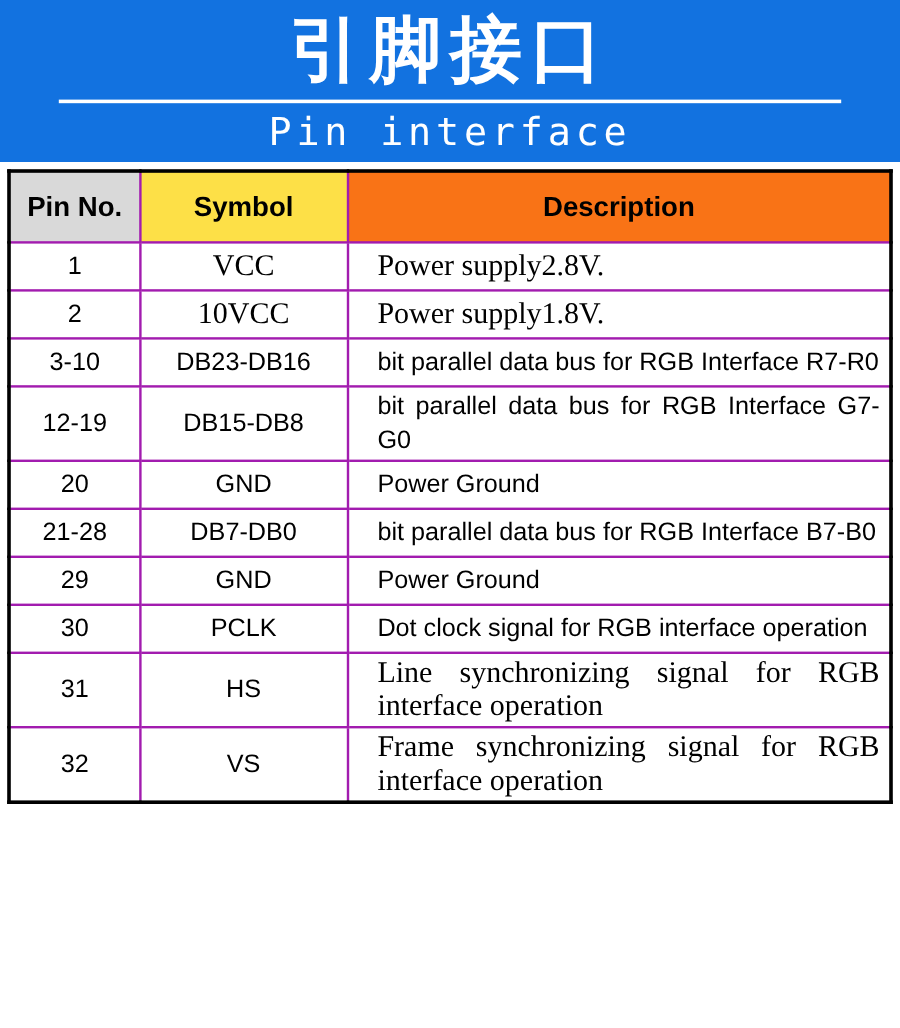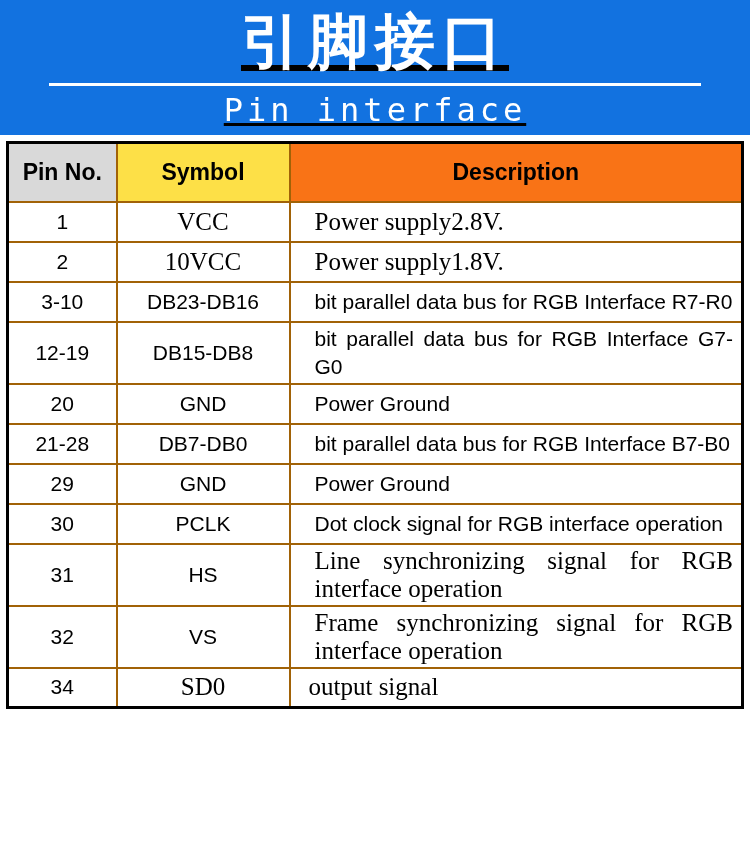--- a/index.html
+++ b/index.html
@@ -1,38 +1,38 @@
 <!DOCTYPE html>
 <html><head>
 <meta charset="utf-8">
 <style>
   * { margin:0; padding:0; box-sizing:border-box; }
   html,body { width:750px; height:857px; overflow:hidden; background:#ffffff;
               font-family:"Liberation Sans", sans-serif; }
 
   
-  .banner { width:750px; height:135px; background:#1272e0; text-align:center;text-decoration:underline; }
+  .banner { width:750px; height:135px; background:#1272e0; text-align:center; }
   .banner-title {
     color:#ffffff; font-weight:bold; font-size:60px; line-height:64px;
     letter-spacing:7px; padding-top:10px;
     font-family:"Liberation Sans", sans-serif;
   }
   .banner-rule { width:652px; height:3px; background:#ffffff; margin:9px auto 0 auto; }
   .banner-sub {
     color:#ffffff; font-size:32px; letter-spacing:4px; margin-top:5px;
     font-family:"DejaVu Sans Mono","Liberation Mono", monospace;
   }
 
   
   .pin-table {
     border-collapse:collapse; table-layout:fixed;
     width:735px; margin:6px 0 0 6px;
     border:3px solid #000000;
   }
-  .pin-table th, .pin-table td { border:2px solid #a16207; vertical-align:middle; }
+  .pin-table th, .pin-table td { border:2px solid #a21caf; vertical-align:middle; }
   .pin-table th {
     height:59px; background:#d9d9d9; color:#000000;
     font-size:23px; font-weight:bold; text-align:center;
   }
   .col-pin    { width:109px; }
   .col-symbol { width:173px; }
   .col-desc   { width:453px; }
 
   td { color:#000000; font-size:21px; }
   td.c-pin, td.c-symbol { text-align:center; }
@@ -113,19 +113,14 @@
       <tr class="h2">
     <td class="c-pin f-sans">31</td>
     <td class="c-symbol f-sans">HS</td>
     <td class="c-desc f-serif">Line synchronizing signal for RGB interface operation</td>
   </tr>
       <tr class="h2">
     <td class="c-pin f-sans">32</td>
     <td class="c-symbol f-sans">VS</td>
     <td class="c-desc f-serif">Frame synchronizing signal for RGB interface operation</td>
   </tr>
-      <tr class="h1">
-    <td class="c-pin f-sans">34</td>
-    <td class="c-symbol f-serif">SD0</td>
-    <td class="c-desc f-serif indent">output signal</td>
-  </tr>
     </tbody>
 </table>
 
 </body></html>

